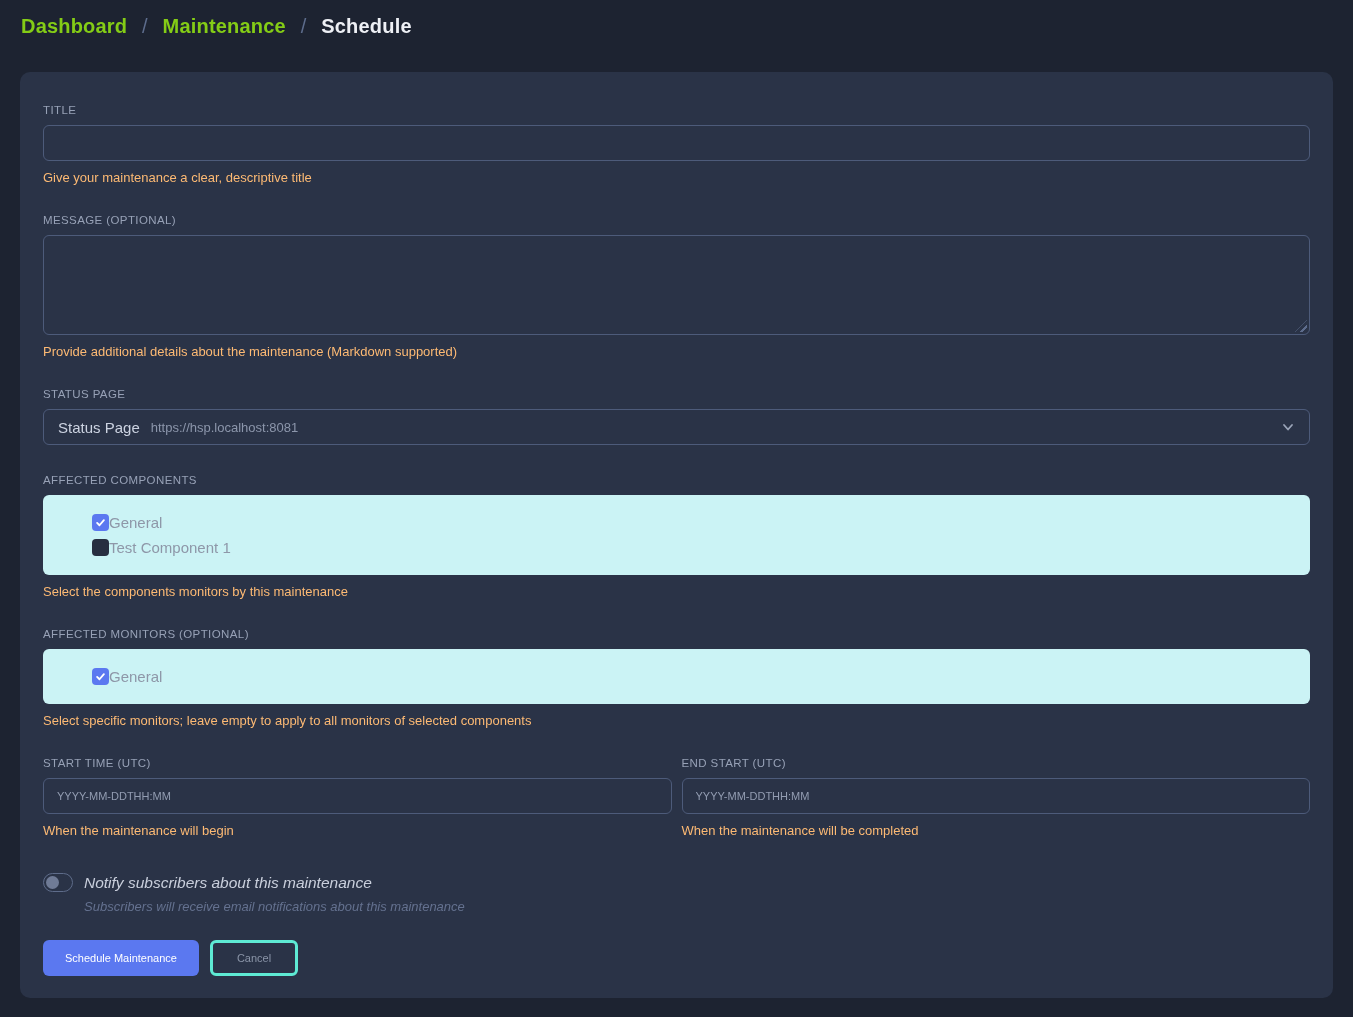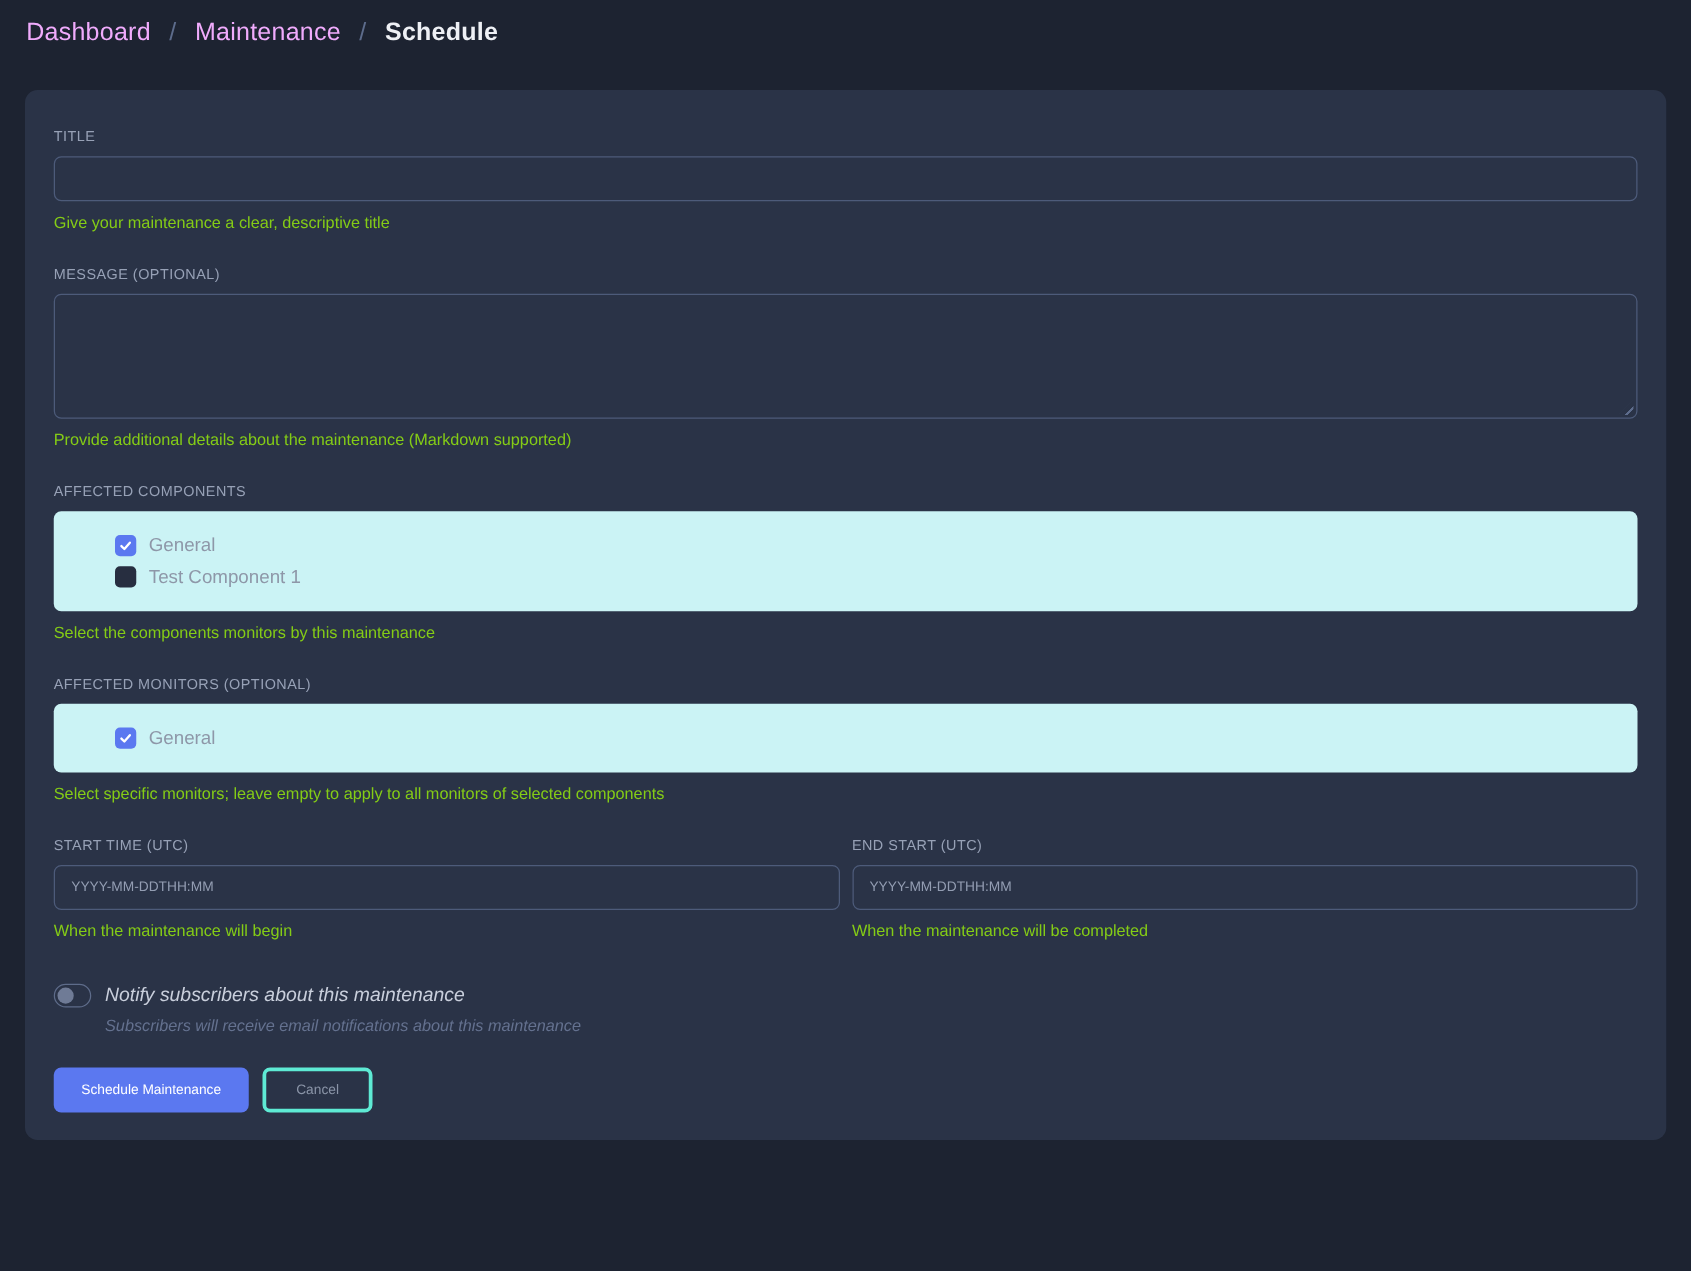--- a/index.html
+++ b/index.html
@@ -7,21 +7,21 @@
   body {
     background: #1d2331;
     font-family: "Liberation Sans", sans-serif;
     color: #dfe3ec;
     overflow: hidden;
   }
 
   
   .topbar { padding: 12px 21px 0 21px; }
   .breadcrumb { font-size: 20px; line-height: 28px; letter-spacing: 0.2px; }
-  .crumb-link { color: #f0abfc; cursor: pointer; }
+  .crumb-link { color: #84cc16; cursor: pointer; font-weight: bold; }
   .crumb-sep { color: #5d6c8c; margin: 0 9px; }
   .crumb-current { color: #eef0f5; font-weight: 700; }
 
   
   .card {
     margin: 32px 20px 0 20px;
     background: #2a3347;
     border-radius: 10px;
     padding: 32px 23px 22px 23px;
   }
@@ -29,21 +29,21 @@
   .group { margin-bottom: 29px; }
   .field-label {
     display: block;
     font-size: 11.5px;
     letter-spacing: 0.4px;
     color: #97a1b6;
     margin-bottom: 9px;
   }
   .helper {
     font-size: 13px;
-    color: #84cc16;
+    color: #fdba74;
     margin-top: 9px;
   }
 
   .text-input {
     width: 100%;
     height: 36px;
     background: transparent;
     border: 1px solid #4d5b7a;
     border-radius: 6px;
     padding: 0 13px;
@@ -95,21 +95,21 @@
 
   
   .options-box {
     background: #cbf3f5;
     border-radius: 6px;
     padding: 19px 18px;
     display: flex;
     flex-direction: column;
     gap: 8px;
   }
-  .check-row { display: flex; align-items: flex-end; gap: 10px; cursor: pointer; padding-left: 31px; }
+  .check-row { display: flex; align-items: flex-end; cursor: pointer; padding-left: 31px; }
   .checkbox {
     width: 17px; height: 17px;
     border-radius: 4px;
     background: #272e40;
     display: inline-flex;
     align-items: center;
     justify-content: center;
     flex: 0 0 auto;
   }
   .checkbox .check-icon { visibility: hidden; }
@@ -193,20 +193,32 @@
 
   <div class="group">
     <label class="field-label">MESSAGE (OPTIONAL)</label>
     <div class="textarea-wrap">
       <textarea class="message-textarea" style=""></textarea>
       <span class="resize-grip"></span>
     </div>
     <div class="helper">Provide additional details about the maintenance (Markdown supported)</div>
   </div>
 
+  <div class="group">
+    <label class="field-label">STATUS PAGE</label>
+    <div class="select-box">
+      <span class="select-name">Status Page</span>
+      <span class="select-url">https://hsp.localhost:8081</span>
+      <span class="select-chevron">
+        <svg width="14" height="14" viewBox="0 0 14 14">
+            <polyline points="3,5 7,9.5 11,5" fill="none" stroke="#9aa4b8" stroke-width="1.8" stroke-linecap="round" stroke-linejoin="round"></polyline>
+          </svg>
+      </span>
+    </div>
+  </div>
 
   <div class="group">
     <label class="field-label">AFFECTED COMPONENTS</label>
     <div class="options-box">
       <div class="check-row">
         <span class="checkbox checked">
           <svg class="check-icon" width="11" height="11" viewBox="0 0 12 12">
               <polyline points="2.3,6.4 4.9,9 9.7,3.4" fill="none" stroke="#ffffff" stroke-width="2" stroke-linecap="round" stroke-linejoin="round"></polyline>
             </svg>
         </span>

